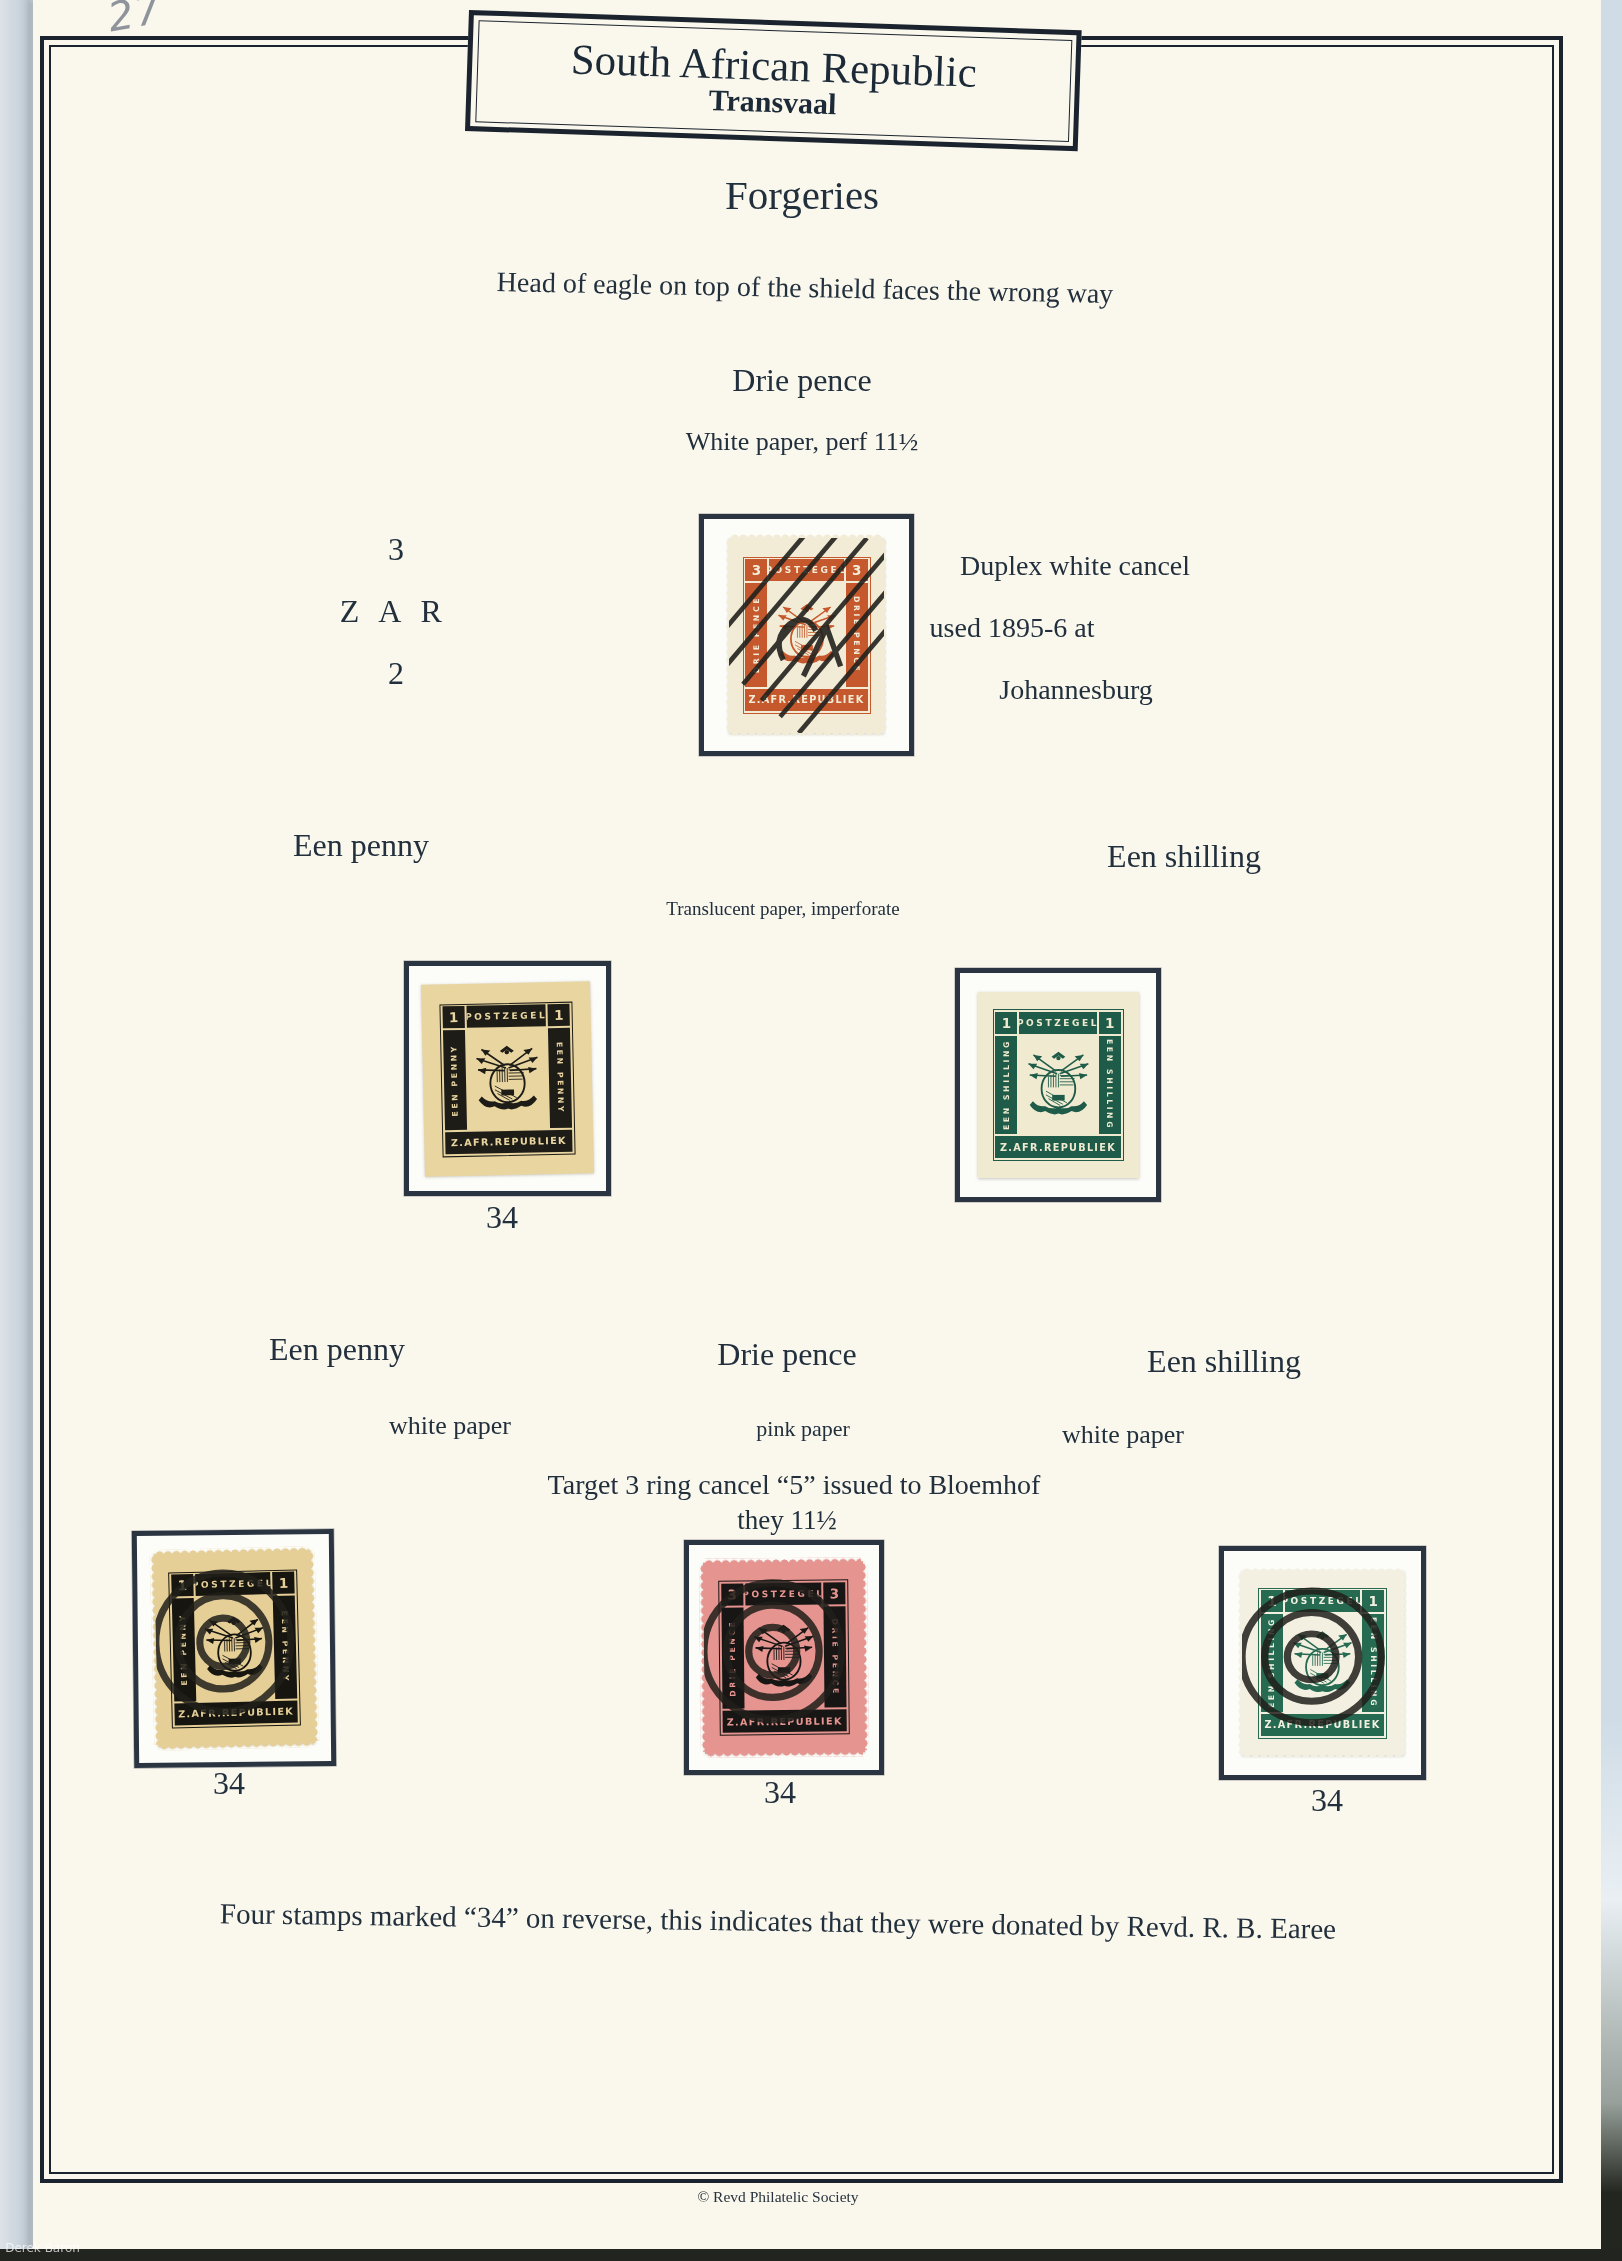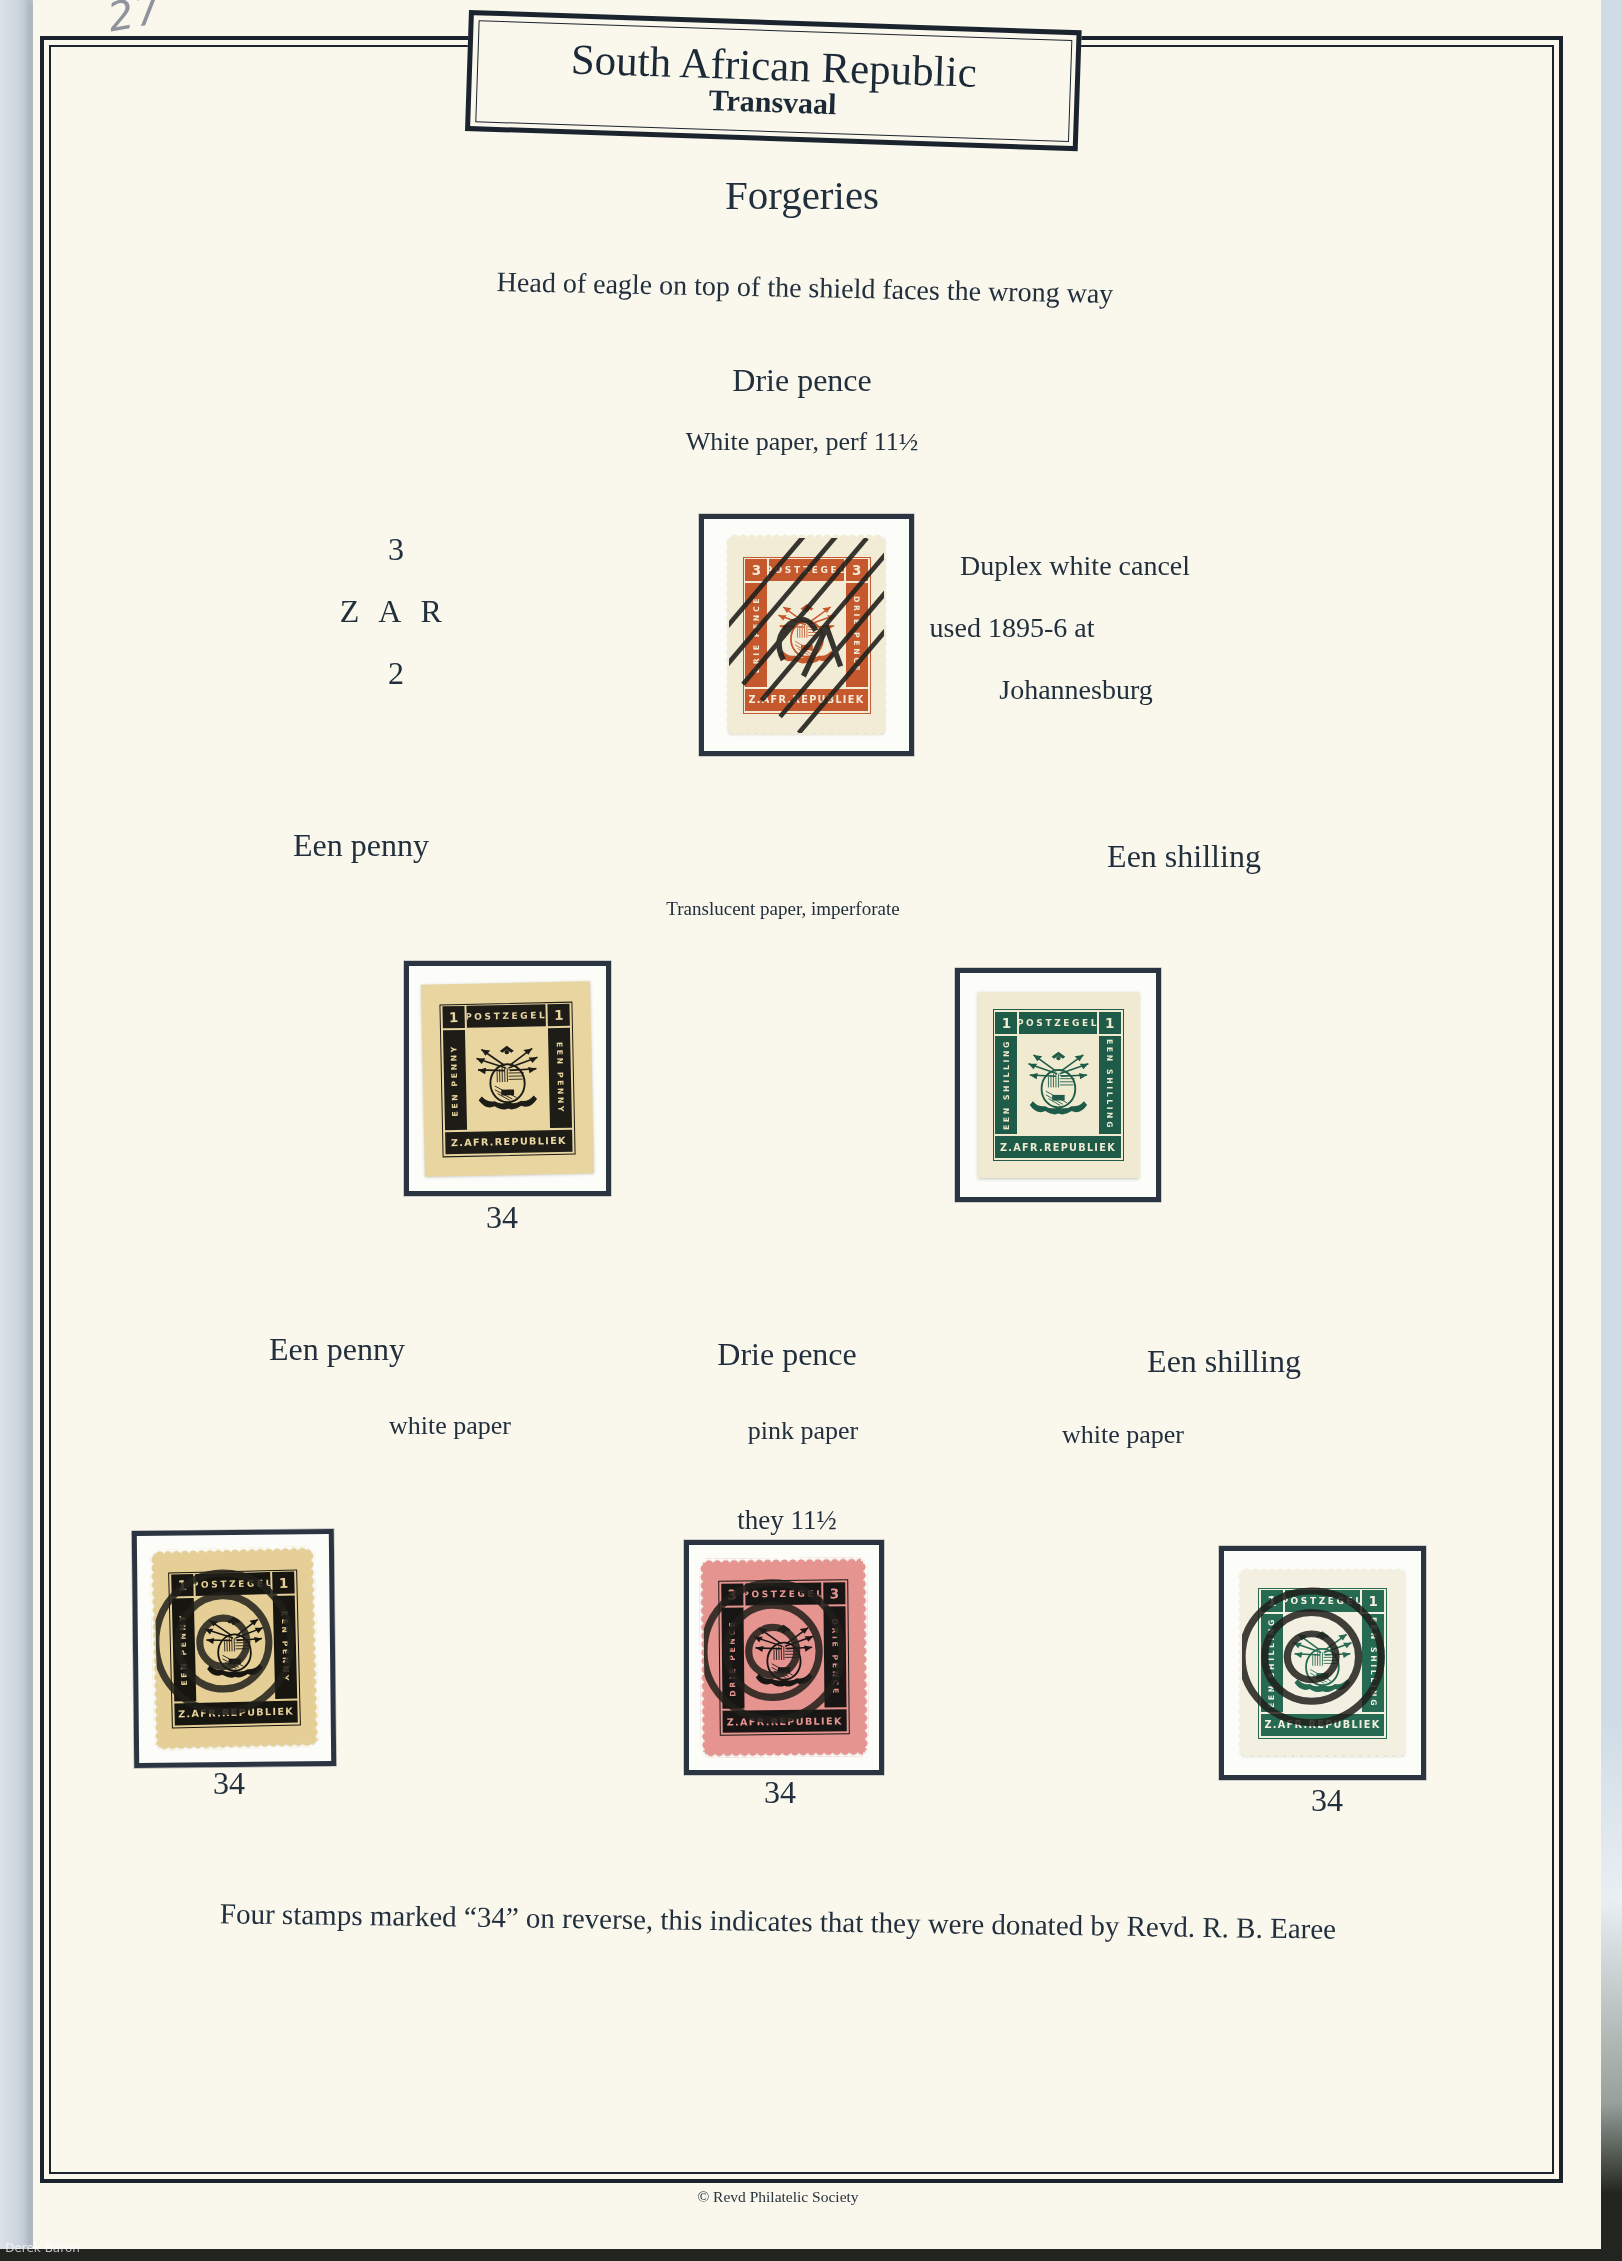--- a/index.html
+++ b/index.html
@@ -285,22 +285,23 @@
           </div>
         <div class="cell bottom-banner">Z.AFR.REPUBLIEK</div>
       </div>
     </div>
   </div>
 
   <div class="t" style="left:337px;top:1332px;font-size:32px">Een penny</div>
   <div class="t" style="left:787px;top:1337px;font-size:32px">Drie pence</div>
   <div class="t" style="left:1224px;top:1344px;font-size:32px">Een shilling</div>
   <div class="t" style="left:450px;top:1412px;font-size:26px">white paper</div>
-  <div class="t" style="left:803px;top:1417px;font-size:26px">pink paper</div>
+  <div class="t" style="left:803px;top:1417px;font-size:22px">pink paper</div>
   <div class="t" style="left:1123px;top:1421px;font-size:26px">white paper</div>
+  <div class="t" style="left:794px;top:1470px;font-size:28px">Target 3 ring cancel “5” issued to Bloemhof</div>
   <div class="t" style="left:787px;top:1506px;font-size:27px">they 11½</div>
 
   <div class="mount" style="left:133px;top:1530px;width:192px;height:227px;transform:rotate(-0.6deg)">
     <div class="spaper" style="--ink:#161510;--paper:#e5cf97;width:157px;height:193px;transform:rotate(-0.8deg)">
       <i class="pf pf-t"></i>
       <i class="pf pf-b"></i>
       <i class="pf pf-l"></i>
       <i class="pf pf-r"></i>
       <div class="sd" style="width:129px;height:156px">
         <div class="cell corner">1</div>

